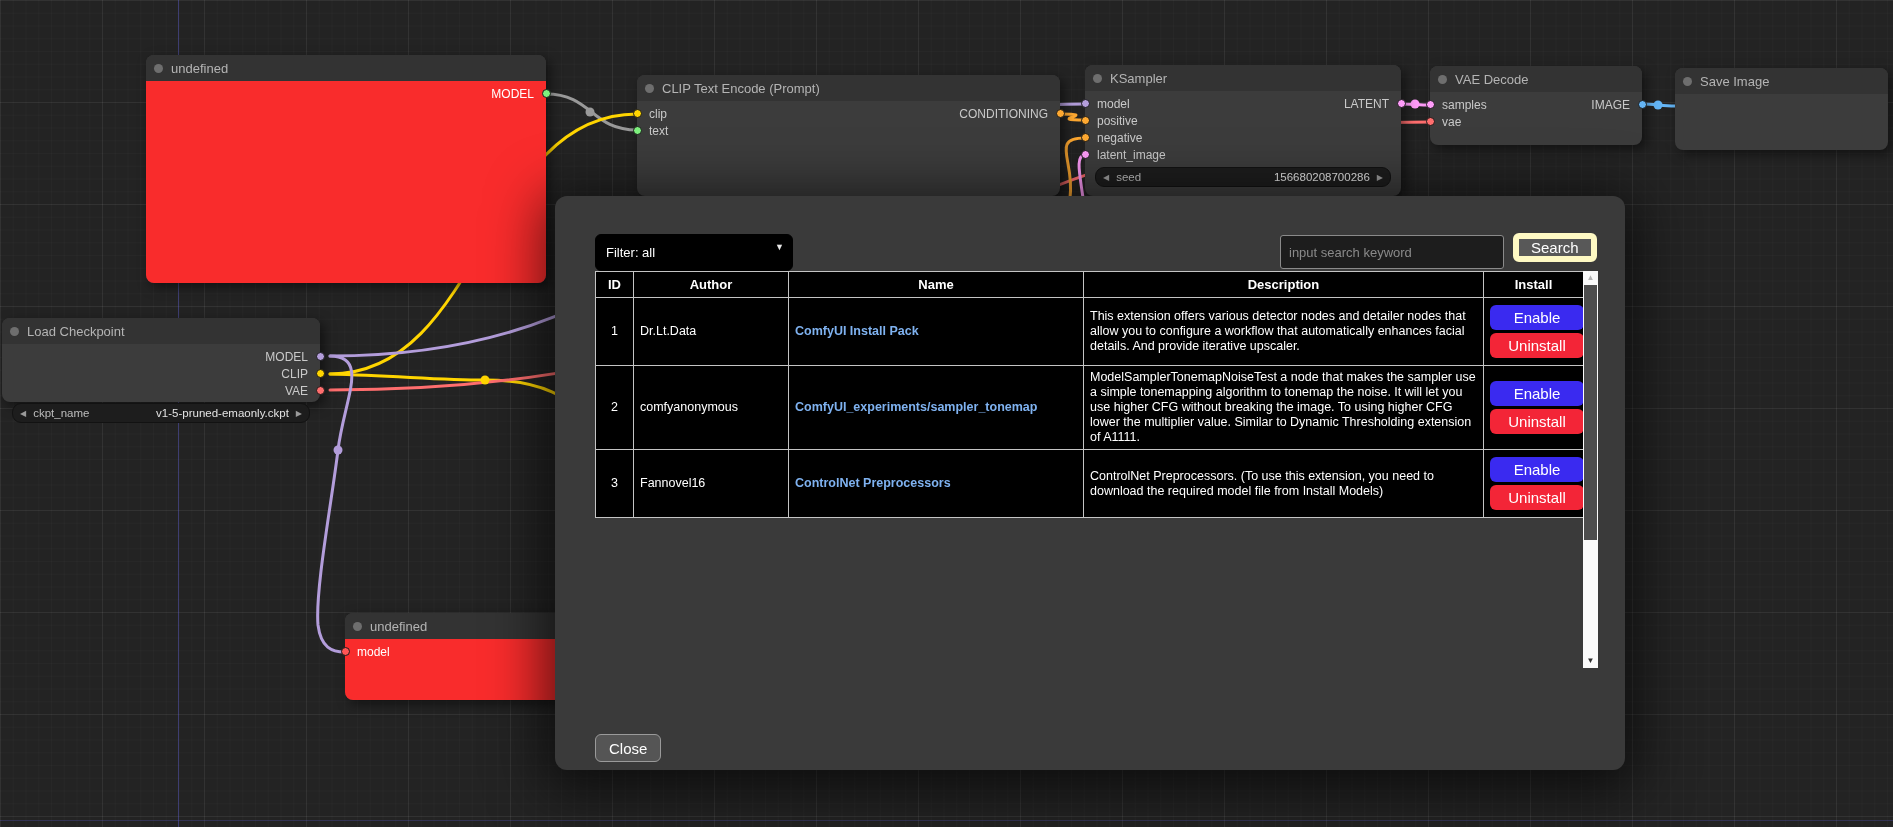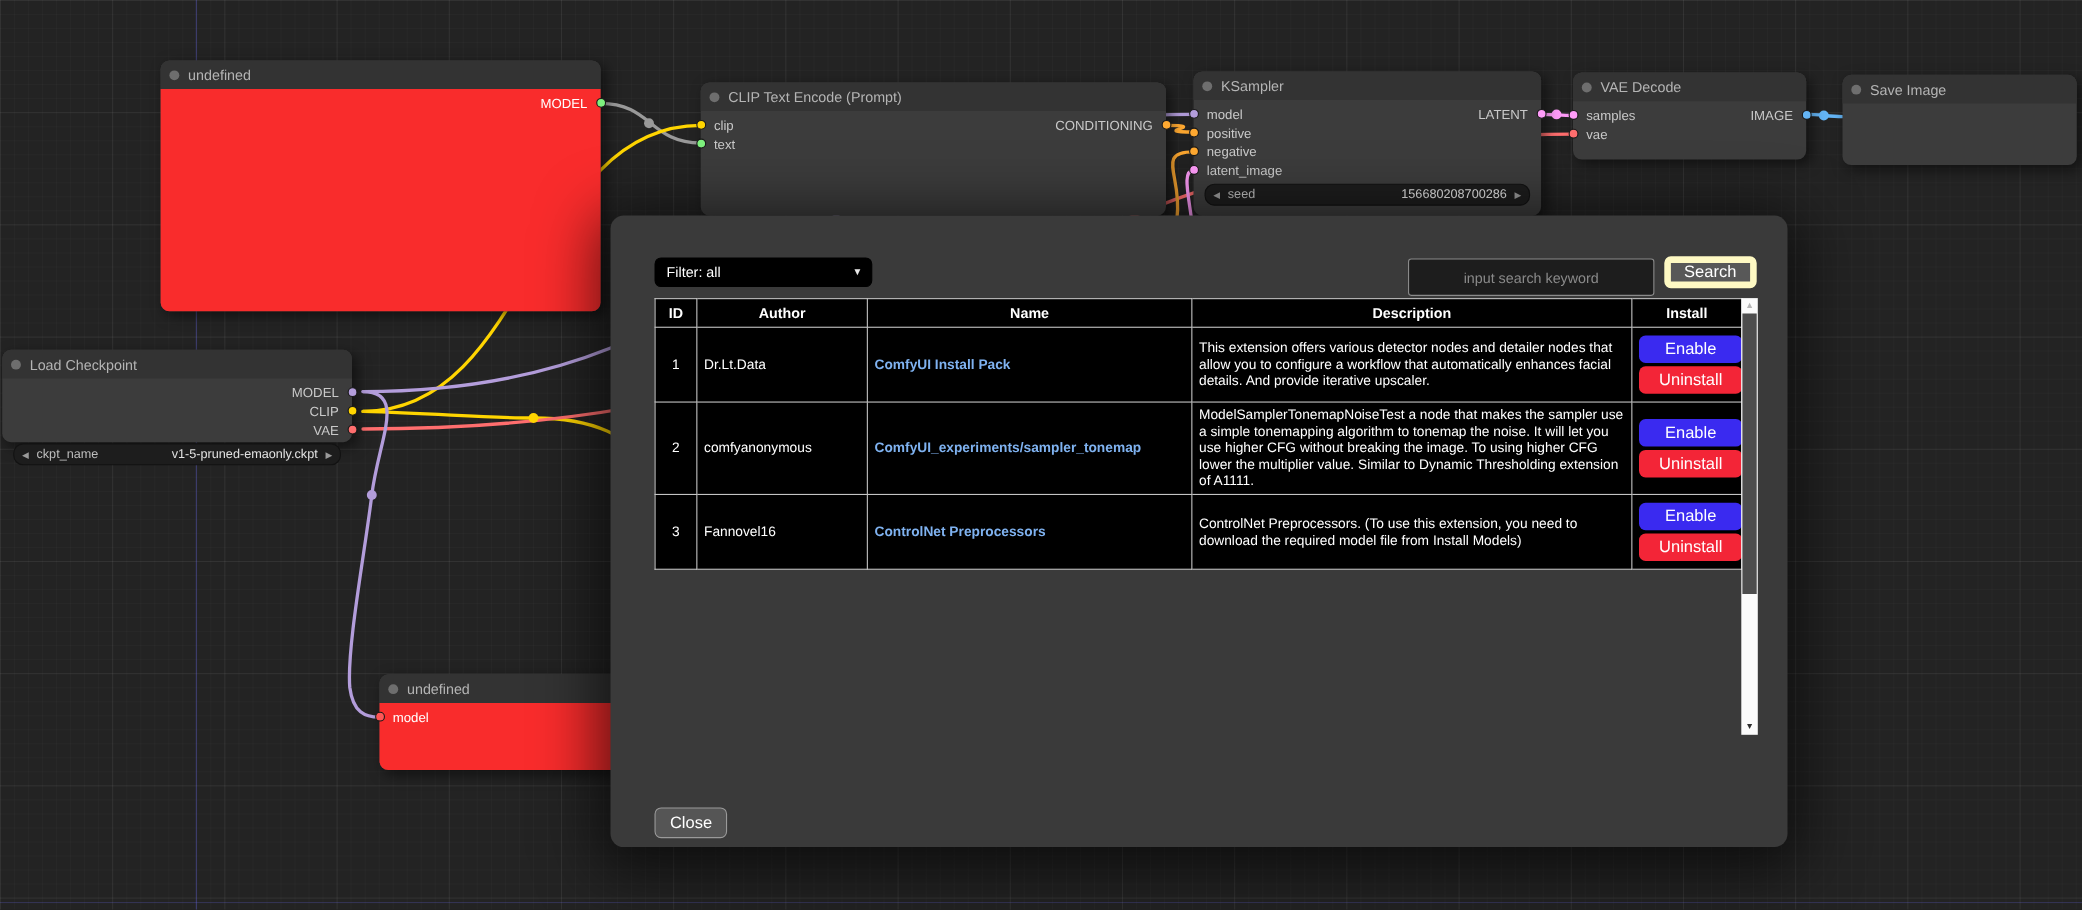--- a/index.html
+++ b/index.html
@@ -53,31 +53,31 @@
   .w-name{margin:0 7px;color:#bdbdbd;}
   .w-value{margin-left:auto;margin-right:7px;color:#e2e2e2;}
 
   
   #manager-modal{
     position:absolute;left:555px;top:196px;width:1070px;height:574px;z-index:10;
     background:#3a3a3a;border-radius:12px;
     box-shadow:0 10px 55px 12px rgba(0,0,0,.62);
     color:#eee;
   }
-  .select-wrap{position:absolute;left:40px;top:38px;width:198px;height:27px;}
+  .select-wrap{position:absolute;left:40px;top:38px;width:198px;height:37px;}
   .select-wrap select{
     width:100%;height:100%;background:#000;color:#fff;border:1px solid #000;
     border-radius:6px;padding:0 10px;font-size:13px;
     -webkit-appearance:none;appearance:none;font-family:"Liberation Sans",sans-serif;
   }
   .select-arrow{position:absolute;right:9px;top:8px;font-size:9px;color:#e8e8e8;pointer-events:none;}
   #search-input{
     position:absolute;left:725px;top:39px;width:224px;height:25px;box-sizing:border-box;
     background:#1d1d1d;border:1px solid #8a8a8a;border-radius:3px;color:#c4b5fd;
-    padding:16px 8px;font-size:13px;font-family:"Liberation Sans",sans-serif;text-align:center;
+    padding:16px 8px;font-size:13px;font-family:"Liberation Sans",sans-serif;
   }
   #search-input::placeholder{color:#8a8a8a;}
   #search-button{
     position:absolute;left:958px;top:37px;height:29px;padding:0 12px;
     background:#585858;border:6px solid #fef9c3;border-radius:6px;color:#fff;
     font-size:15px;font-family:"Liberation Sans",sans-serif;cursor:pointer;
   }
   #node-table{
     position:absolute;left:40px;top:75px;width:988px;
     border-collapse:collapse;background:#000;color:#fff;

